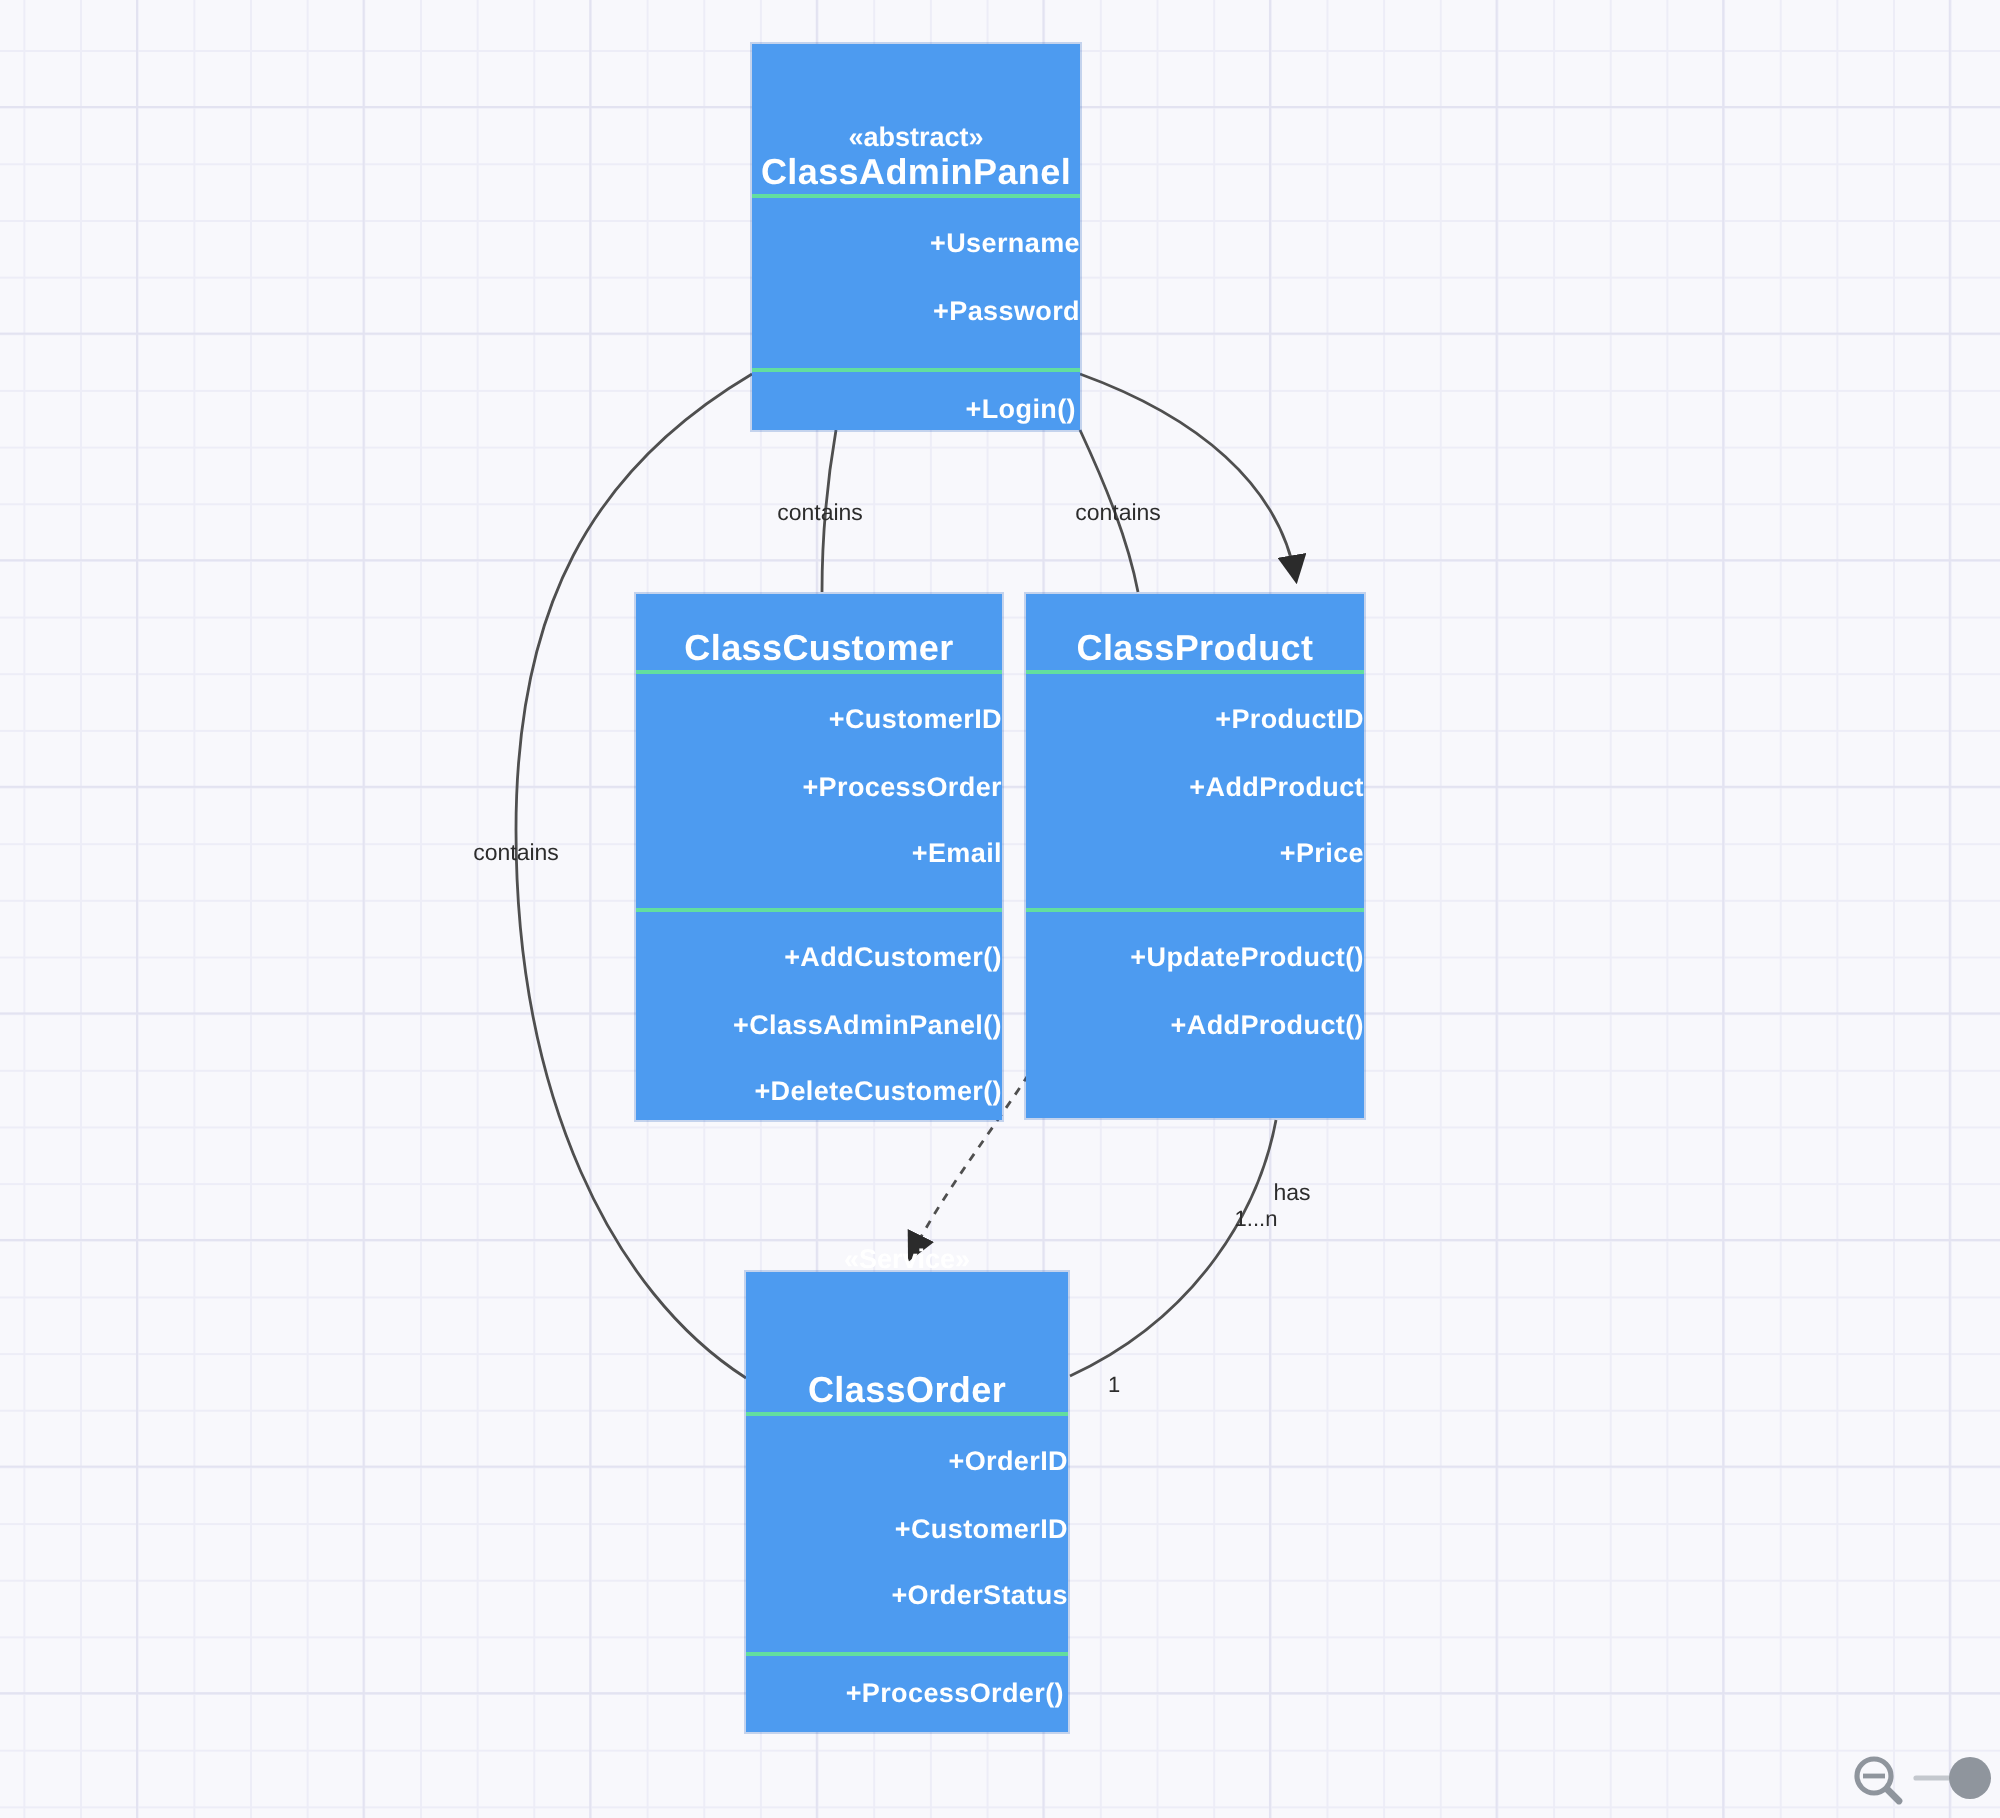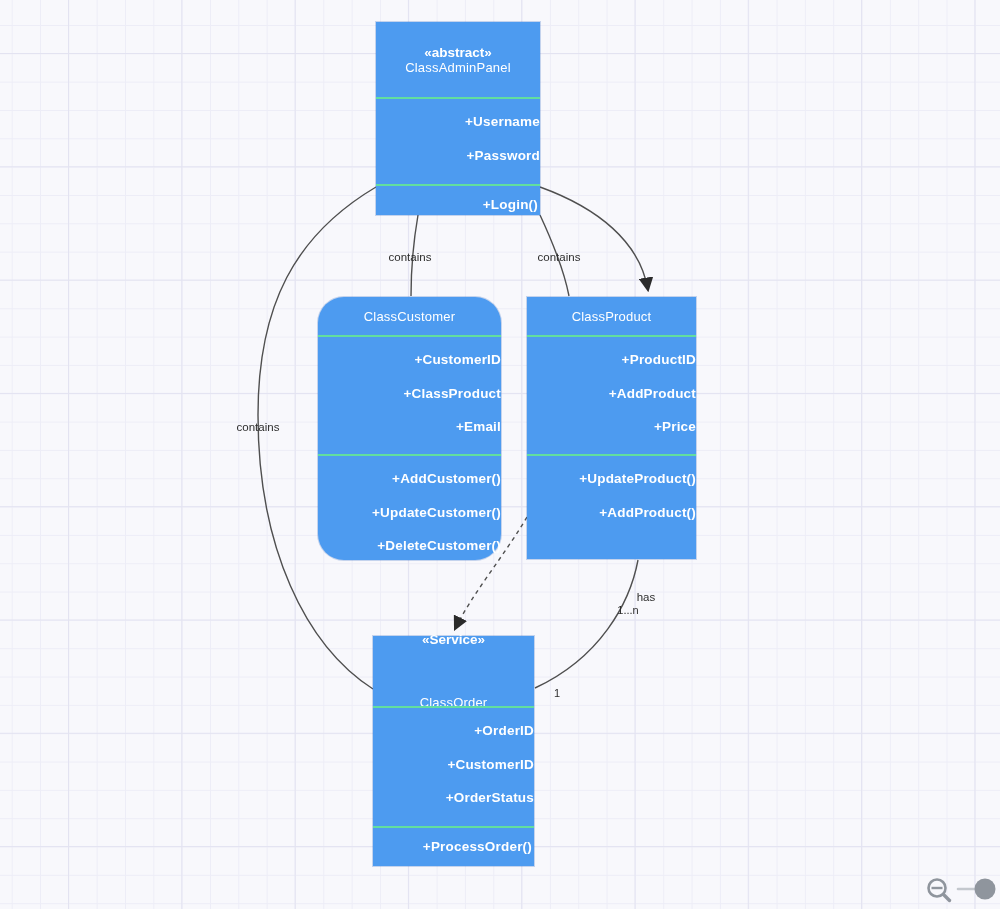--- a/index.html
+++ b/index.html
@@ -33,25 +33,25 @@
     box-shadow: 0 0 0 1px rgba(40,100,190,0.25);
     color: #ffffff;
     display: flex;
     flex-direction: column;
     box-sizing: border-box;
   }
   .uml-header {
     display: flex;
     flex-direction: column;
     align-items: center;
-    justify-content: center;
+    justify-content: flex-end;
     text-align: center;
     flex: 0 0 auto;
   }
-  .uml-header .cname   { font-size: 13px; font-weight: normal; letter-spacing: 0.2px; }
+  .uml-header .cname   { font-size: 18px; font-weight: bold; letter-spacing: 0.2px; }
   .uml-header .stereo  { font-size: 13.5px; font-weight: bold; }
   .divider {
     height: 2px;
     background: #62de9f;
     flex: 0 0 auto;
   }
   .uml-sec {
     padding: 6px 0 0 0;
     flex: 1 1 auto;
     display: flex;
@@ -131,39 +131,39 @@
     <div class="uml-sec" style="height:79px; flex:0 0 auto;">
       <div class="uml-row">+Username</div>
       <div class="uml-row">+Password</div>
     </div>
     <div class="divider"></div>
     <div class="uml-sec single">
       <div class="uml-row">+Login()</div>
     </div>
   </div>
 
-  <div class="uml-class" style="left:318px; top:297px; width:183px; height:263px;border-radius:26px;">
+  <div class="uml-class" style="left:318px; top:297px; width:183px; height:263px;">
     <div class="uml-header" style="height:38px;">
       <div class="cname">ClassCustomer</div>
     </div>
     <div class="divider"></div>
     <div class="uml-sec" style="height:111px; flex:0 0 auto;">
       <div class="uml-row">+CustomerID</div>
-      <div class="uml-row">+ClassProduct</div>
+      <div class="uml-row">+ProcessOrder</div>
       <div class="uml-row">+Email</div>
     </div>
     <div class="divider"></div>
     <div class="uml-sec">
       <div class="uml-row">+AddCustomer()</div>
-      <div class="uml-row">+UpdateCustomer()</div>
+      <div class="uml-row">+ClassAdminPanel()</div>
       <div class="uml-row">+DeleteCustomer()</div>
     </div>
   </div>
 
-  <div class="uml-class" style="left:527px; top:297px; width:169px; height:262px;">
+  <div class="uml-class" style="left:513px; top:297px; width:169px; height:262px;">
     <div class="uml-header" style="height:38px;">
       <div class="cname">ClassProduct</div>
     </div>
     <div class="divider"></div>
     <div class="uml-sec" style="height:111px; flex:0 0 auto;">
       <div class="uml-row">+ProductID</div>
       <div class="uml-row">+AddProduct</div>
       <div class="uml-row">+Price</div>
     </div>
     <div class="divider"></div>

